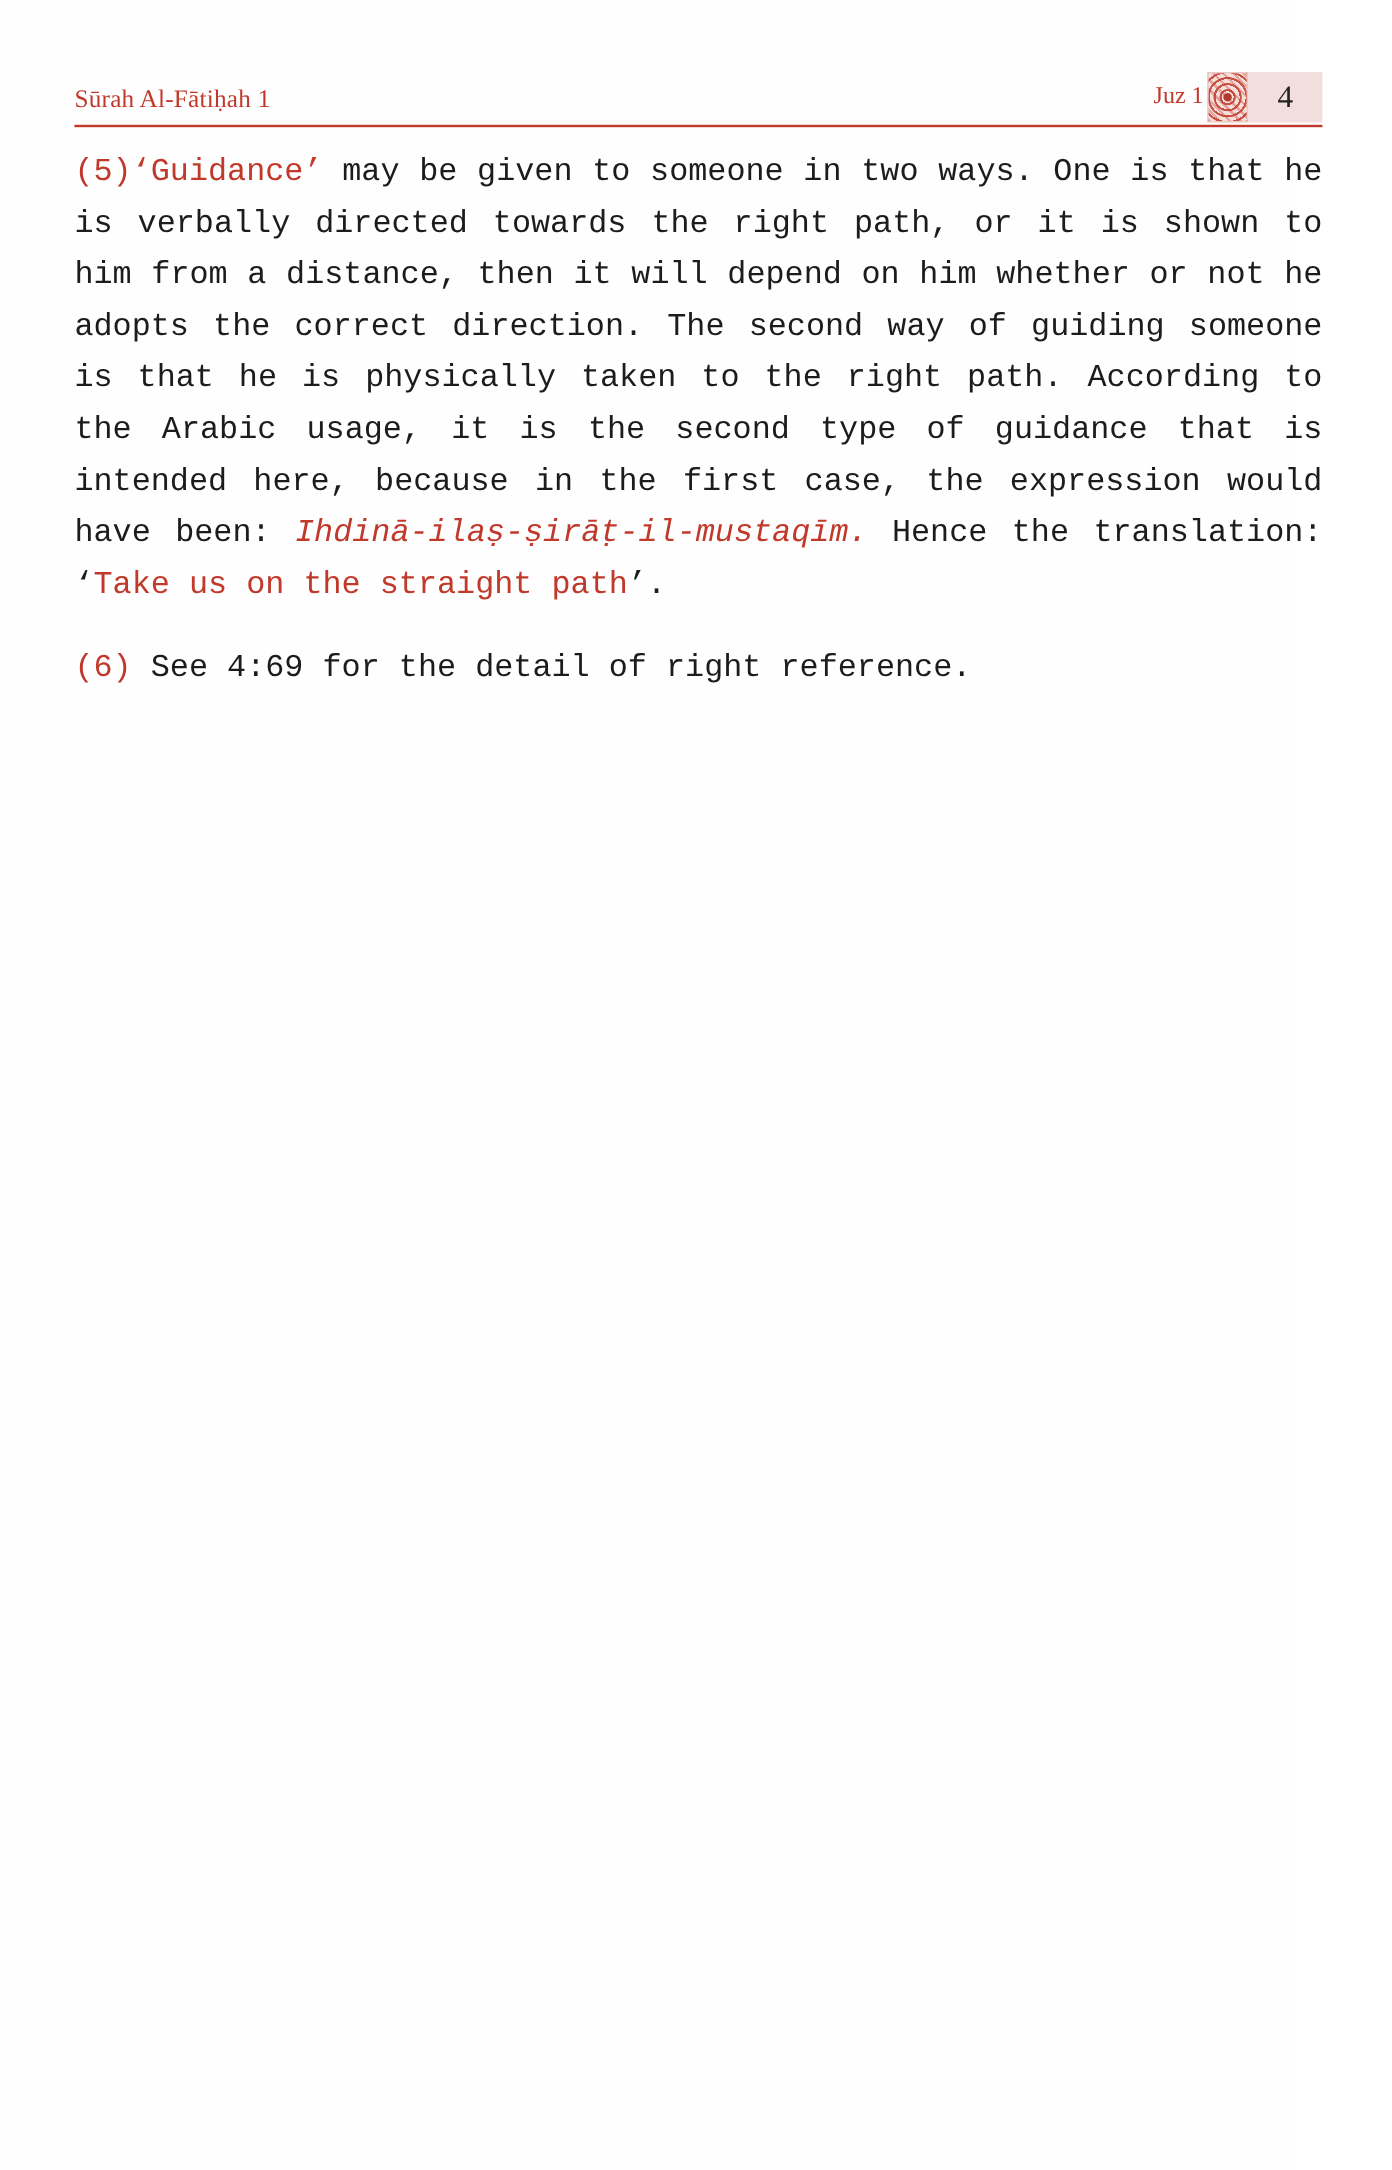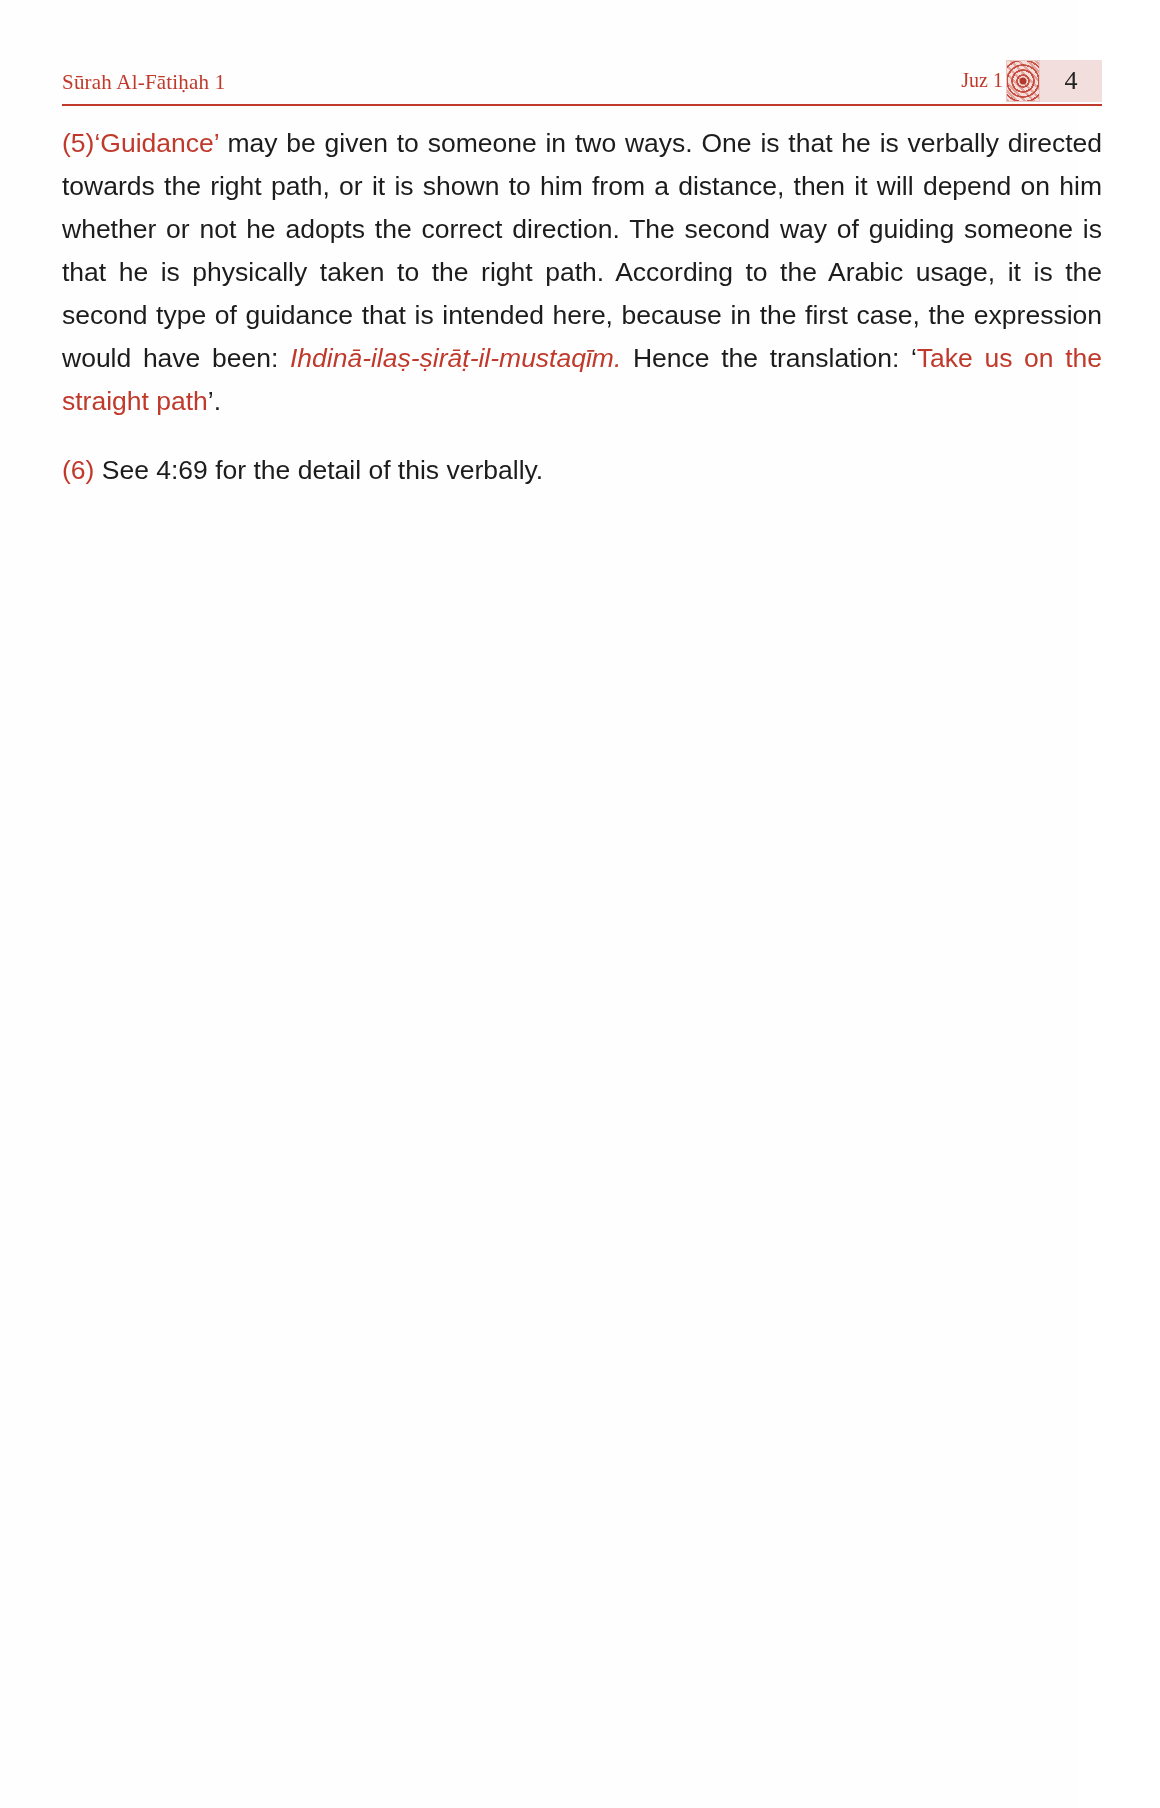--- a/index.html
+++ b/index.html
@@ -92,21 +92,21 @@
     top: 122px;
     width: 1040px;
   }
   p.para {
     margin: 0 0 26px 0;
     font-size: 26.5px;
     line-height: 43px;
     text-align: justify;
     text-justify: inter-word;
     color: #1c1c1c;
-    font-family: Liberation Sans, sans-serif;
+    font-family: Liberation Mono, monospace;
   }
   .note-num {
     color: #c0392b;
   }
   .red {
     color: #c0392b;
   }
   .red-ital {
     color: #c0392b;
     font-style: italic;
@@ -127,18 +127,18 @@
   </div>
   <div class="header-rule"></div>
 
   <div class="content">
 
     <p class="para">
       <span class="note-num">(5)</span><span class="red">‘Guidance’</span><span> may be given to someone in two ways. One is that he is verbally directed towards the right path, or it is shown to him from a distance, then it will depend on him whether or not he adopts the correct direction. The second way of guiding someone is that he is physically taken to the right path. According to the Arabic usage, it is the second type of guidance that is intended here, because in the first case, the expression would have been: </span><span class="red-ital">Ihdinā-ilaṣ-ṣirāṭ-il-mustaqīm.</span><span> Hence the translation: ‘</span><span class="red">Take us on the straight path</span><span>’.</span>
     </p>
 
     <p class="para">
-      <span class="note-num">(6)</span><span> See 4:69 for the detail of this verbally.</span>
+      <span class="note-num">(6)</span><span> See 4:69 for the detail of right reference.</span>
     </p>
 
   </div>
 
 </div>
 
 </body></html>

